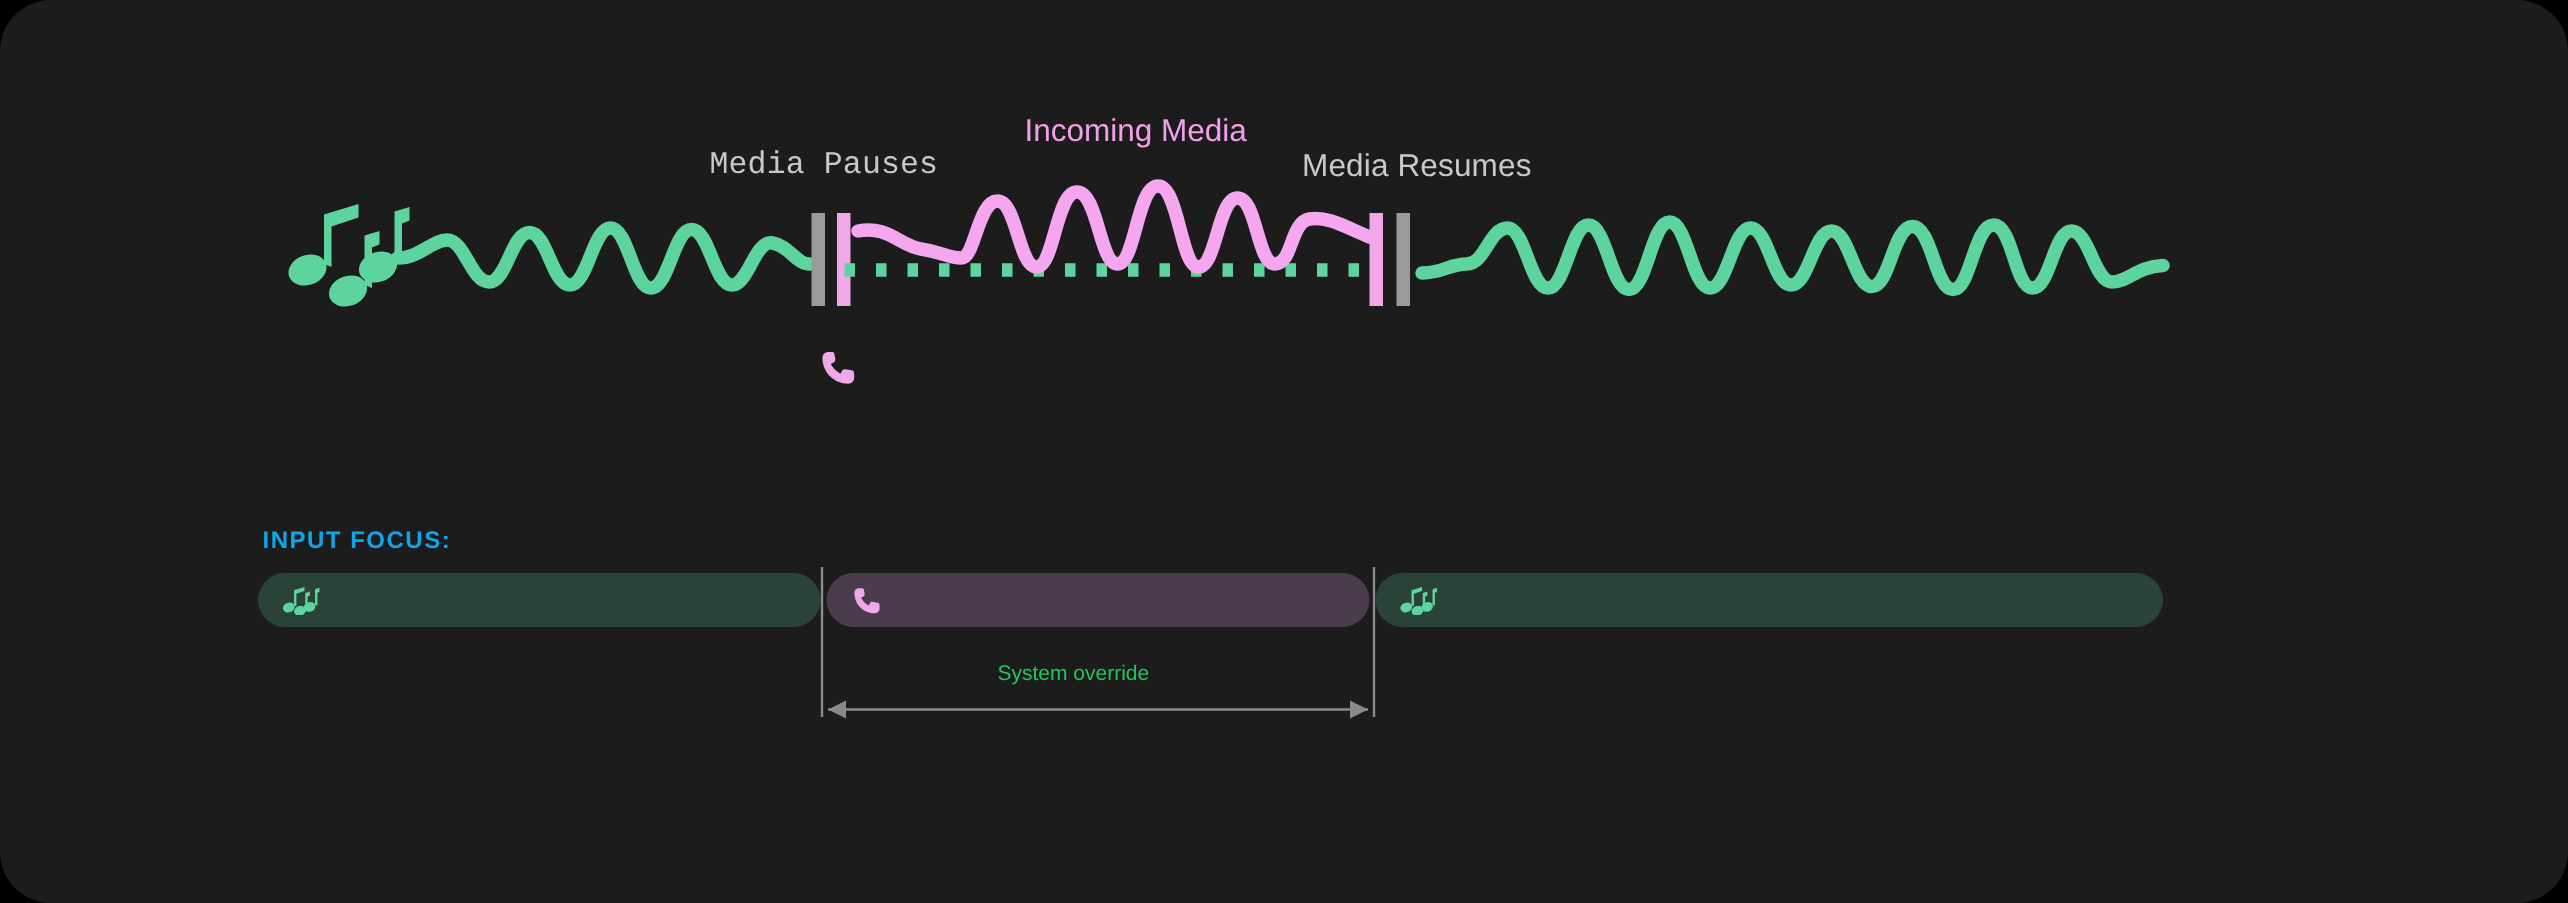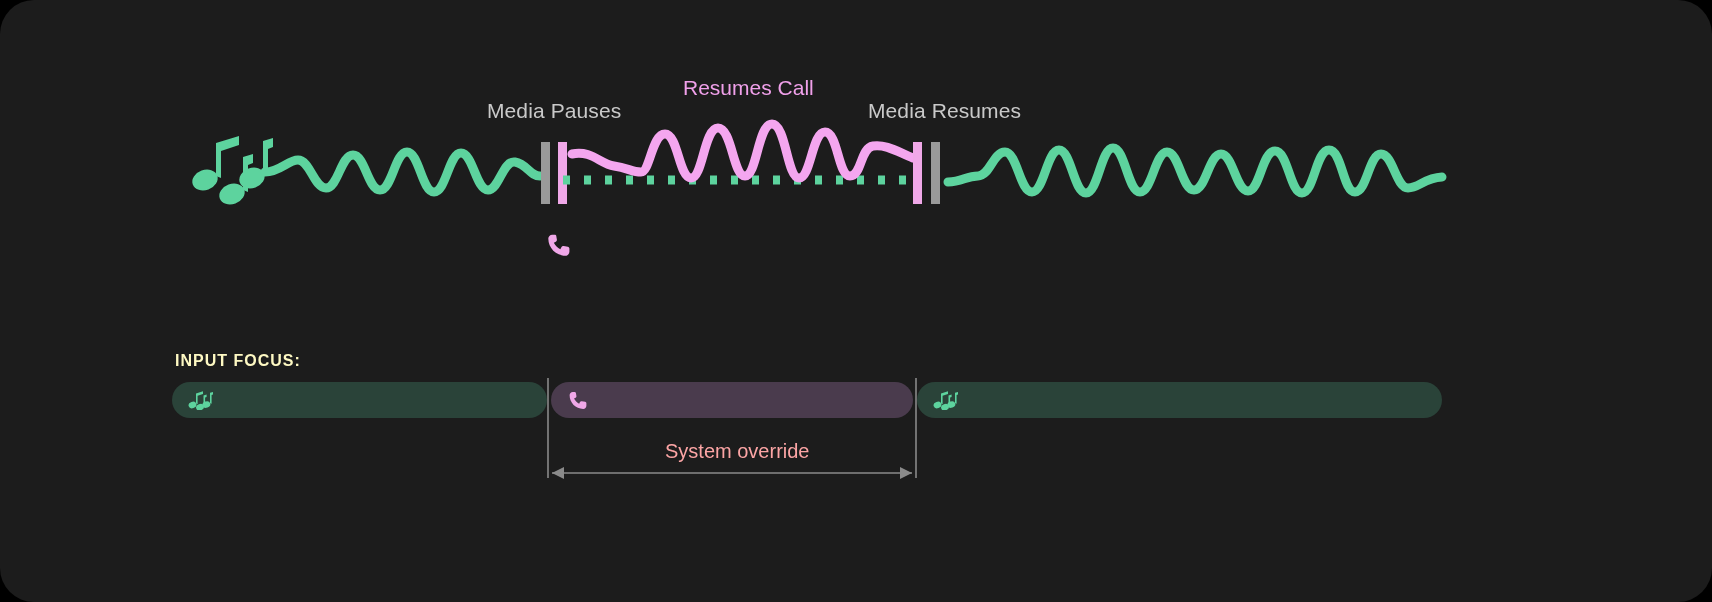--- a/index.html
+++ b/index.html
@@ -38,40 +38,40 @@
     top: 0;
   }
 
   .wave-label {
     position: absolute;
     font-size: 21px;
     color: #c9c9c9;
     white-space: nowrap;
     letter-spacing: 0.1px;
   }
-  #label-pauses  { left: 487px; top: 99px; }
+  #label-pauses  { left: 473px; top: 99px; font-family: Liberation Mono, monospace; }
   #label-resumes { left: 868px; top: 99px; text-align: center; }
   #label-call {
     position: absolute;
     left: 683px;
     top: 76px;
     font-size: 21px;
     color: #f0a0ea;
     white-space: nowrap;
   }
 
   
   #focus-title {
     position: absolute;
     left: 175px;
     top: 352px;
     font-size: 16px;
     font-weight: bold;
     letter-spacing: 1.0px;
-    color: #fef9c3;
+    color: #0ea5e9;
   }
 
   .focus-bar {
     position: absolute;
     top: 382px;
     height: 36px;
     border-radius: 18px;
     display: flex;
     align-items: center;
   }
@@ -97,22 +97,22 @@
 
   #override-svg {
     position: absolute;
     left: 540px;
     top: 378px;
   }
   #override-label {
     position: absolute;
     left: 665px;
     top: 440px;
-    font-size: 20px;
-    color: #fca5a5;
+    font-size: 14px;
+    color: #22c55e;
     white-space: nowrap;
   }
 </style>
 </head>
 <body>
 
 <div id="card">
 
   <div id="wave-region">
 
@@ -187,21 +187,21 @@
         <path d="M5.5 2 C3.8 2 2.5 3.3 2.5 5 C2.5 12.2 8.3 18 15.5 18
                  C17.2 18 18.5 16.7 18.5 15 L18.5 12.6 C18.5 11.9 18 11.3 17.3 11.2
                  L14.1 10.7 C13.4 10.6 12.7 10.9 12.4 11.5 L11.6 13
                  C9.5 11.9 7.8 10.2 6.7 8.1 L8.2 7.3
                  C8.8 7 9.1 6.3 9 5.6 L8.5 2.8 C8.4 2.3 7.9 2 7.4 2 Z"></path>
       </g>
     </svg>
 
     <div class="wave-label" id="label-pauses">Media Pauses</div>
 
-    <div id="label-call">Resumes Call</div>
+    <div id="label-call">Incoming Media</div>
 
     <div class="wave-label" id="label-resumes">Media Resumes</div>
   </div>
 
   <div id="focus-title">INPUT FOCUS:</div>
 
   <div class="focus-bar" id="focus-bar-media-1">
     <svg class="bar-icon" width="26" height="20" viewBox="0 0 26 20" fill="#5dd39e">
       <ellipse cx="4.5" cy="15" rx="4" ry="3.2" transform="rotate(-20 4.5 15)"></ellipse>
       <path d="M8 13.6 L8 3.5 L15 1.3 L15 4 L9.6 5.8 L9.6 14.2 Z"></path>

